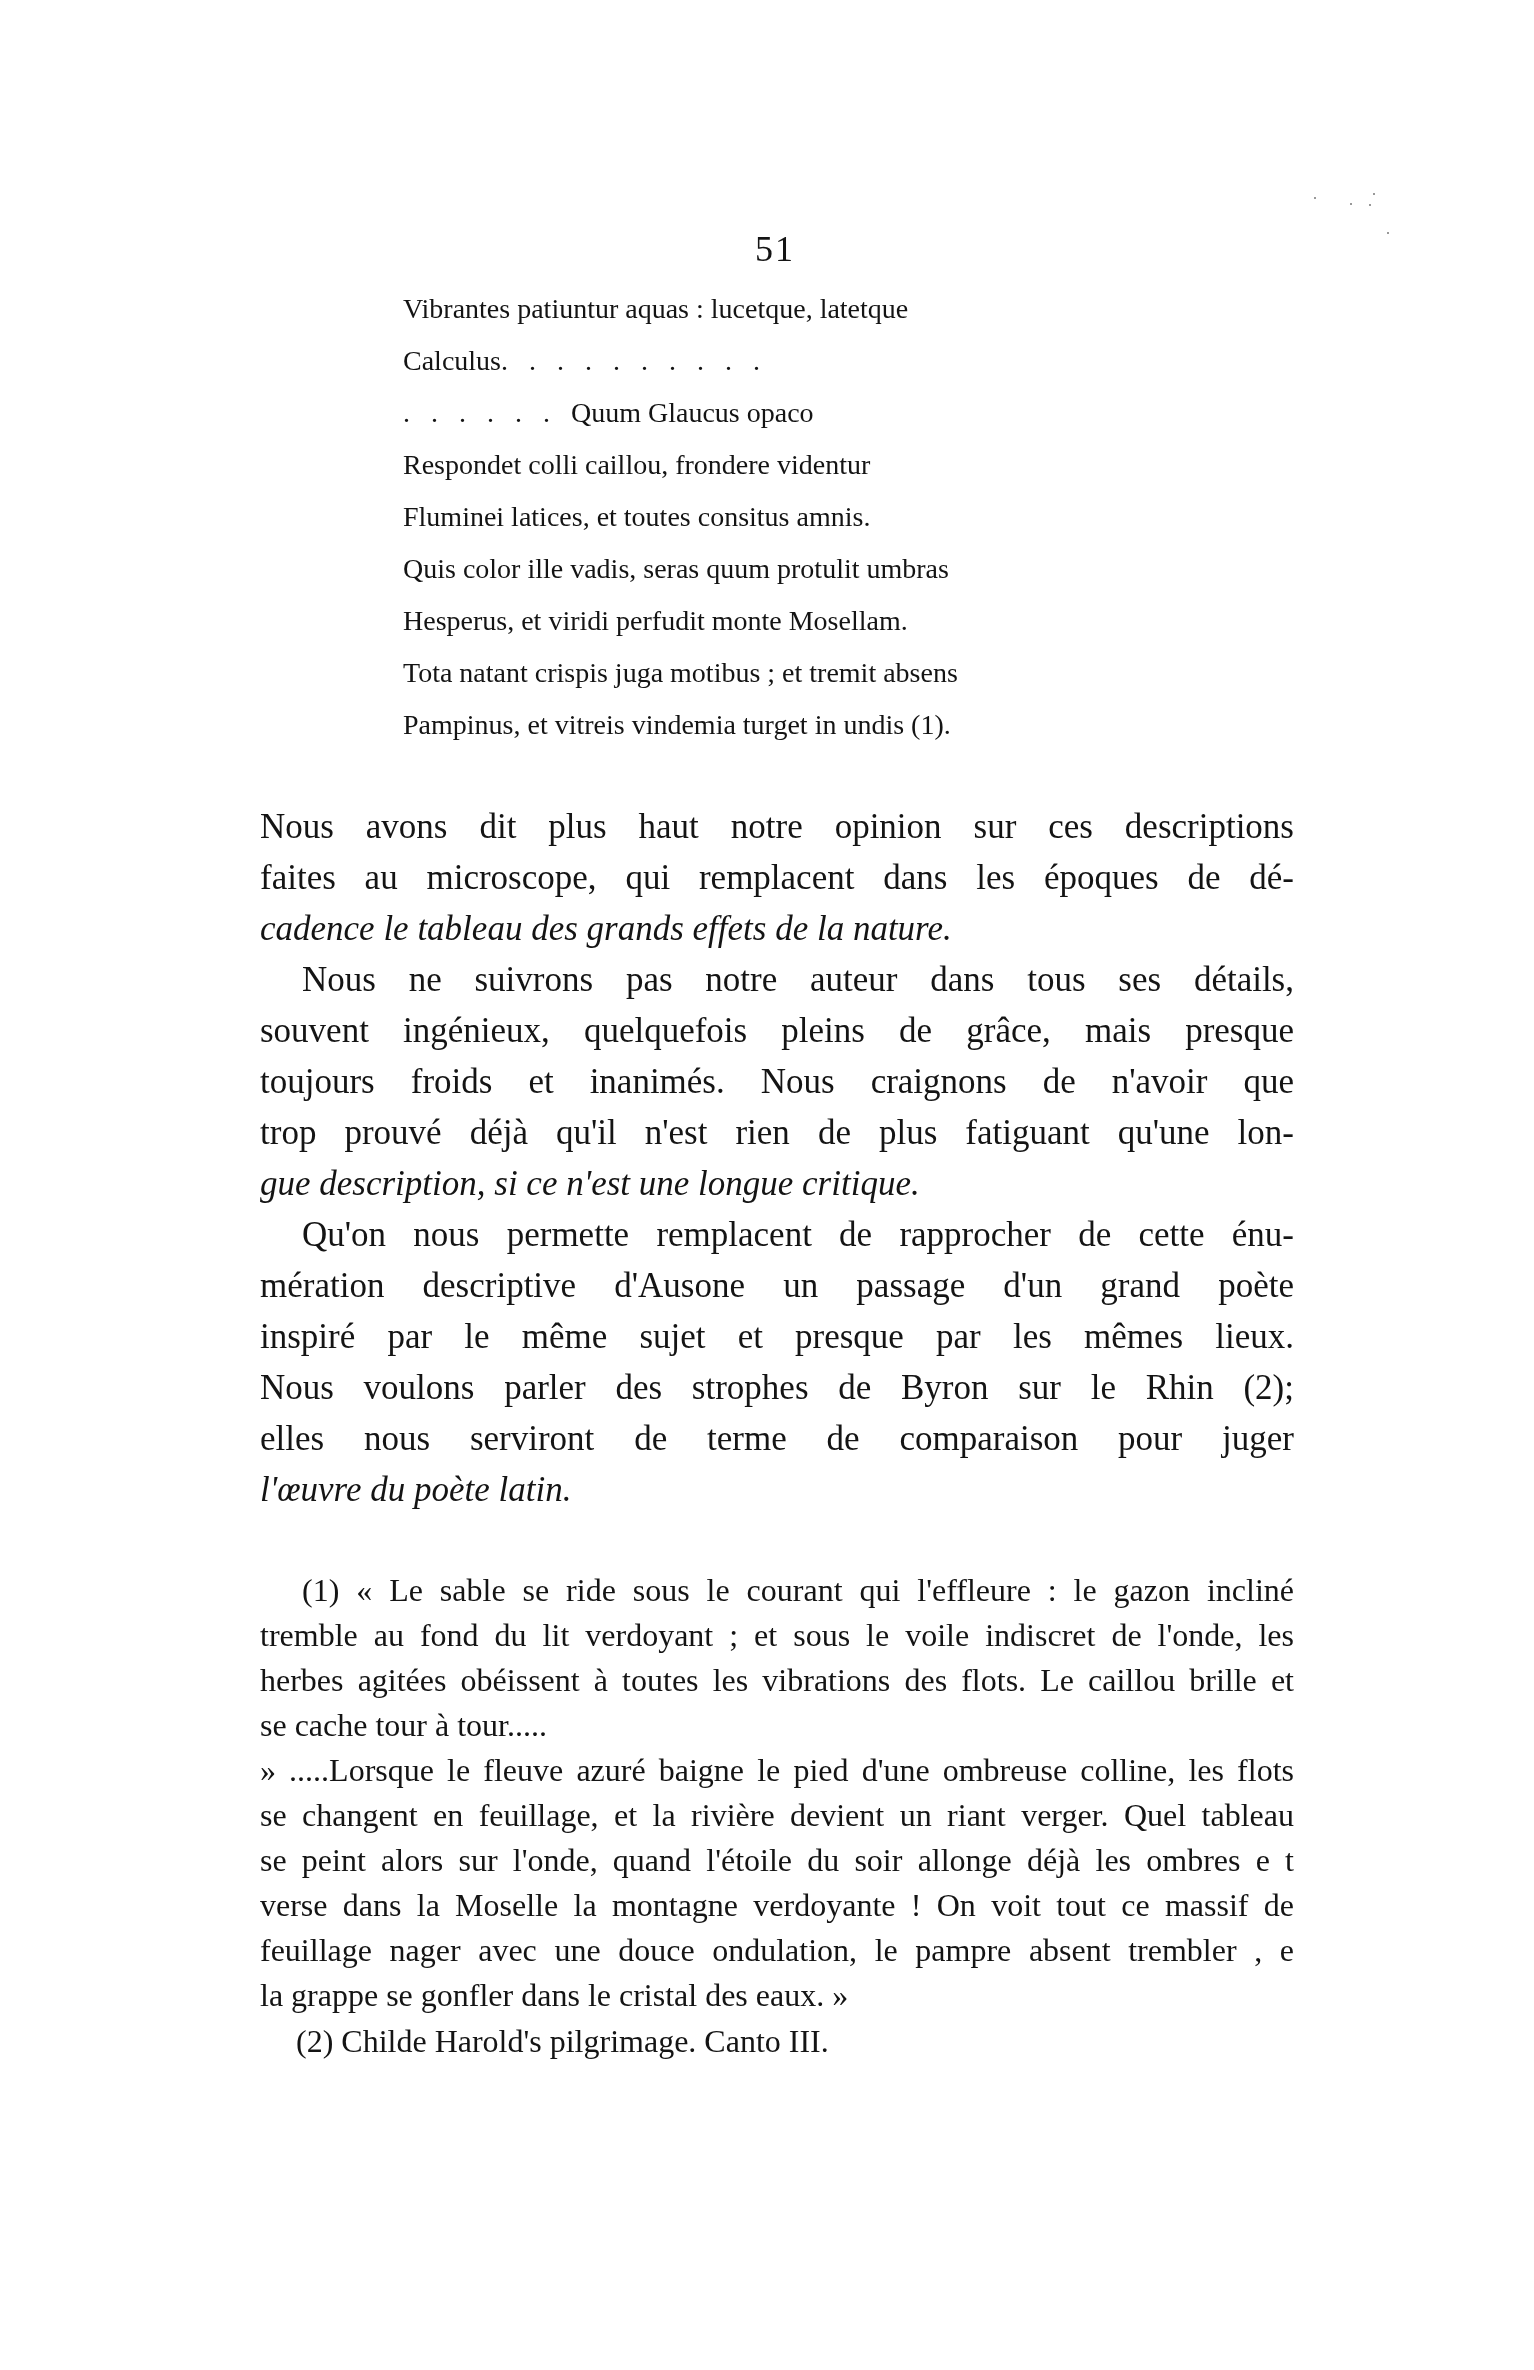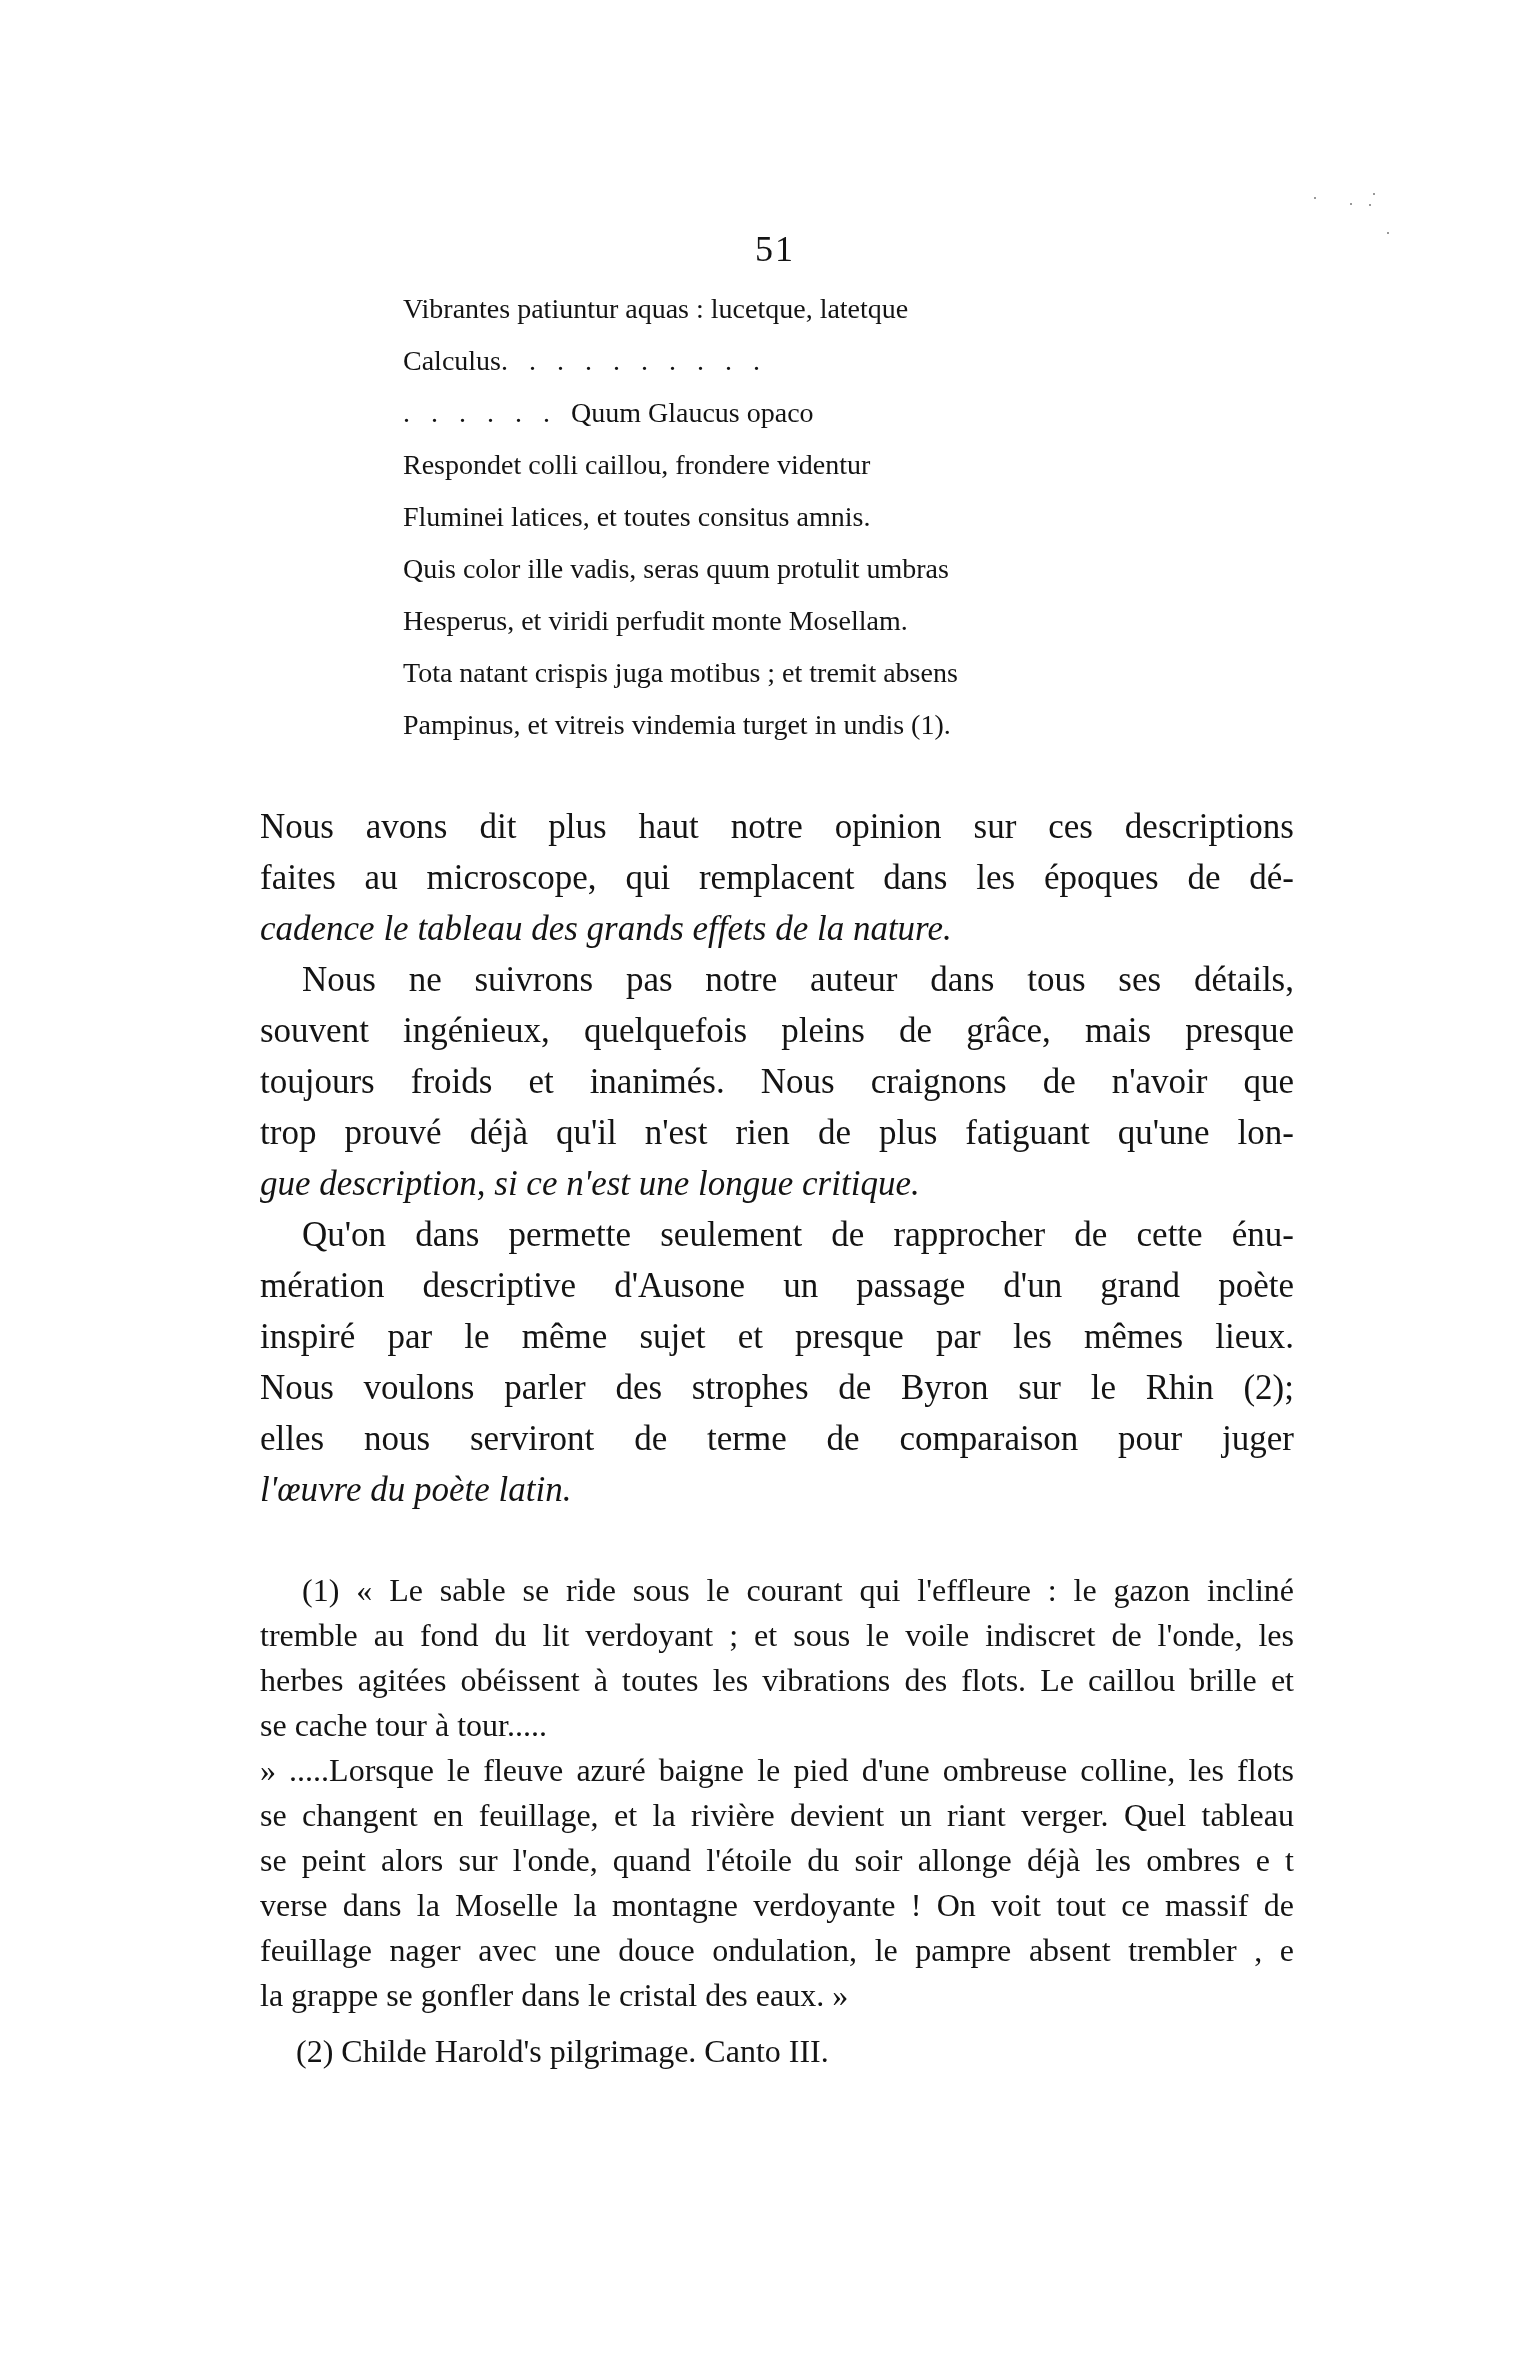--- a/index.html
+++ b/index.html
@@ -25,21 +25,21 @@
     .para { margin: 0; text-indent: 0; }
     .para-line { display: block; text-align: justify; text-align-last: justify; white-space: nowrap; }
     .para-line.last { text-align-last: left; font-style: italic; }
     .footnotes {
       position: absolute; left: 260px; top: 1568px; width: 1034px;
       font-size: 32px; line-height: 45px;
     }
     .fn-line { display: block; text-align: justify; text-align-last: justify; white-space: nowrap; }
     .fn-line.last { text-align-last: left; }
     .fn-line.first { padding-left: 42px; }
-    .fn2 { display: block; padding-left: 36px; margin-top: 11px; }
+    .fn2 { display: block; padding-left: 36px; margin-top: 1px; }
     .speck { position: absolute; width: 1.9px; height: 1.9px; background: #777; border-radius: 1px; }
   </style>
 </head>
 <body>
 
 <div class="page">
 
   <div class="page-number">51</div>
 
   <div class="verse">
@@ -61,21 +61,21 @@
       <span class="para-line last">cadence le tableau des grands effets de la nature.</span>
     </p>
     <p class="para">
       <span class="para-line" style="padding-left:42px">Nous ne suivrons pas notre auteur dans tous ses détails,</span>
       <span class="para-line">souvent ingénieux, quelquefois pleins de grâce, mais presque</span>
       <span class="para-line">toujours froids et inanimés. Nous craignons de n'avoir que</span>
       <span class="para-line">trop prouvé déjà qu'il n'est rien de plus fatiguant qu'une lon-</span>
       <span class="para-line last">gue description, si ce n'est une longue critique.</span>
     </p>
     <p class="para">
-      <span class="para-line" style="padding-left:42px">Qu'on dans permette seulement de rapprocher de cette énu-</span>
+      <span class="para-line" style="padding-left:42px">Qu'on nous permette remplacent de rapprocher de cette énu-</span>
       <span class="para-line">mération descriptive d'Ausone un passage d'un grand poète</span>
       <span class="para-line">inspiré par le même sujet et presque par les mêmes lieux.</span>
       <span class="para-line">Nous voulons parler des strophes de Byron sur le Rhin (2);</span>
       <span class="para-line">elles nous serviront de terme de comparaison pour juger</span>
       <span class="para-line last">l'œuvre du poète latin.</span>
     </p>
   </div>
 
   <div class="footnotes">
     <div>

